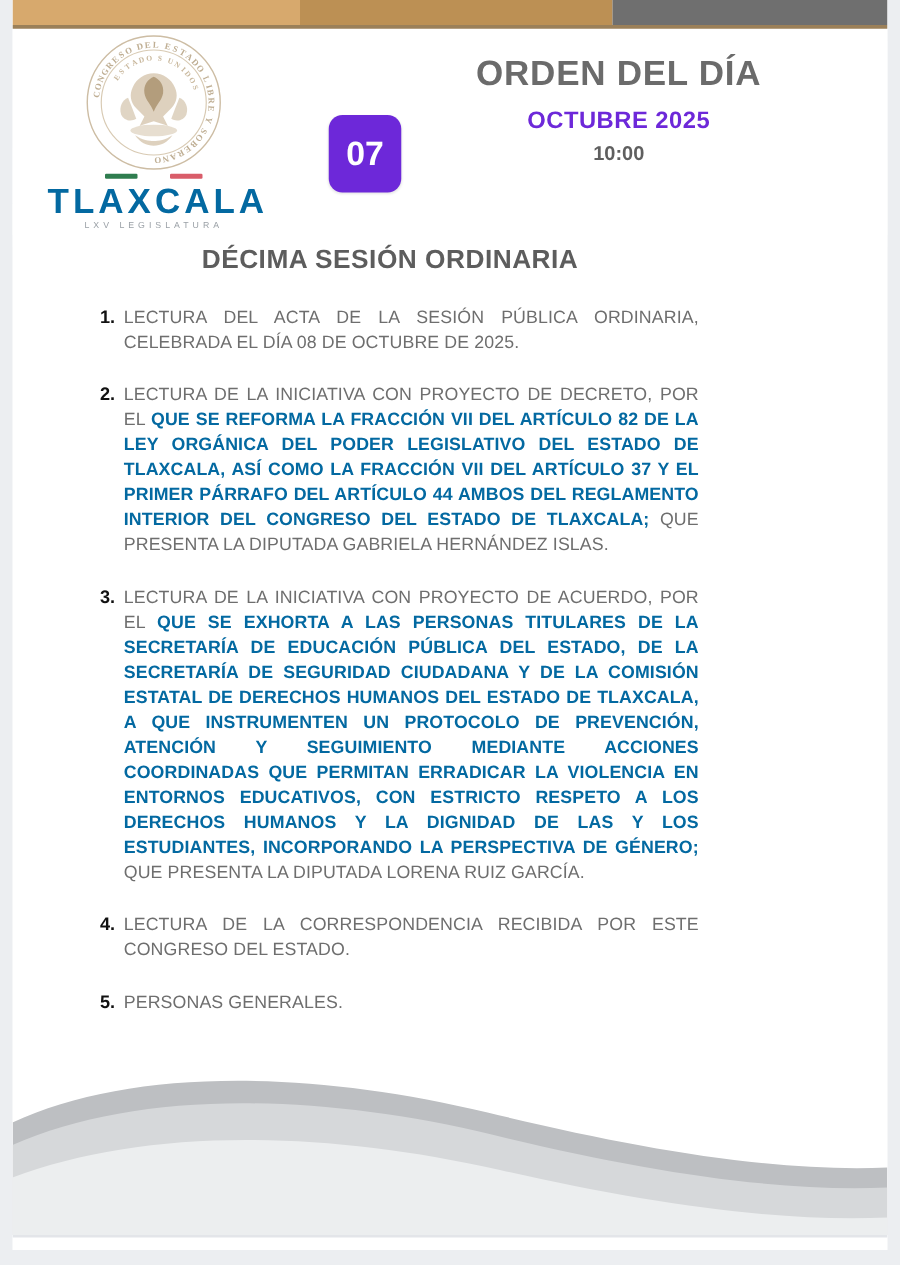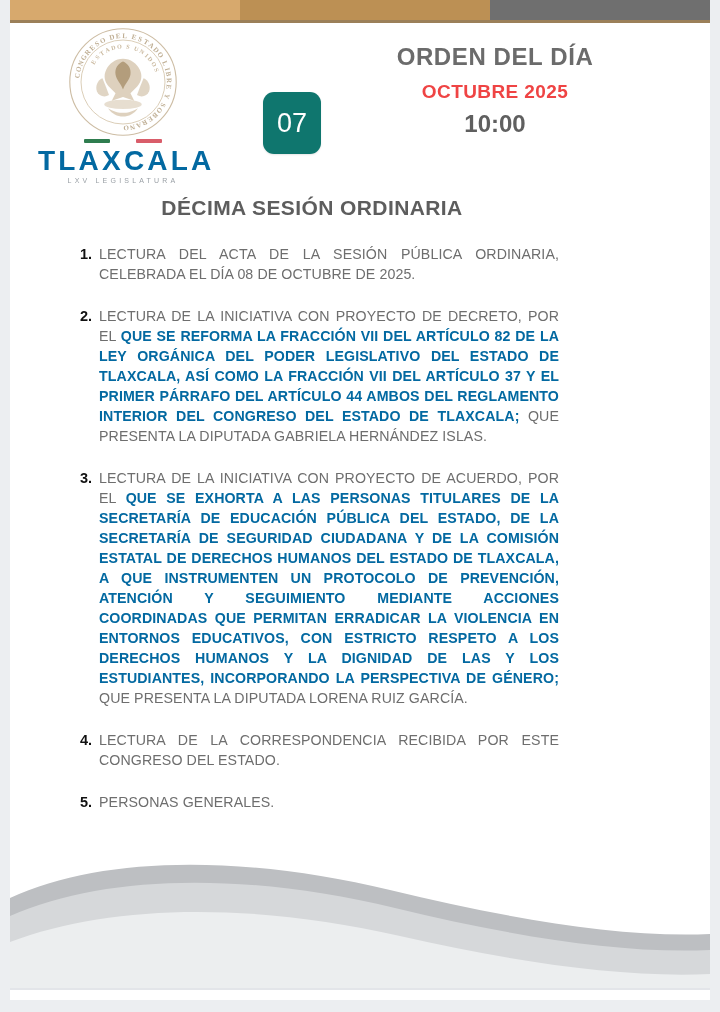--- a/index.html
+++ b/index.html
@@ -105,52 +105,52 @@
   
   .title-group {
     position: absolute;
     left: 320px;
     top: 44px;
     width: 330px;
     text-align: center;
     z-index: 4;
   }
   .title-main {
-    font-size: 24px;
+    font-size: 28px;
     font-weight: bold;
     color: #6b6b6b;
     letter-spacing: .6px;
     line-height: 1.1;
   }
   .title-month {
     font-size: 19px;
     font-weight: bold;
-    color: #ef4444;
+    color: #6d28d9;
     letter-spacing: .4px;
     margin-top: 11px;
   }
   .title-time {
-    font-size: 24px;
+    font-size: 16px;
     font-weight: bold;
     color: #5f5f5f;
     margin-top: 7px;
   }
 
   
   .day-badge {
     position: absolute;
     left: 253px;
     top: 92px;
     width: 58px;
     height: 62px;
-    background: #0f766e;
+    background: #6d28d9;
     border-radius: 11px;
     color: #ffffff;
     font-size: 27px;
-    font-weight: normal;
+    font-weight: bold;
     display: flex;
     align-items: center;
     justify-content: center;
     z-index: 5;
     box-shadow: 0 1px 2px rgba(0,0,0,.10);
   }
 
   
   .body-area {
     position: absolute;

